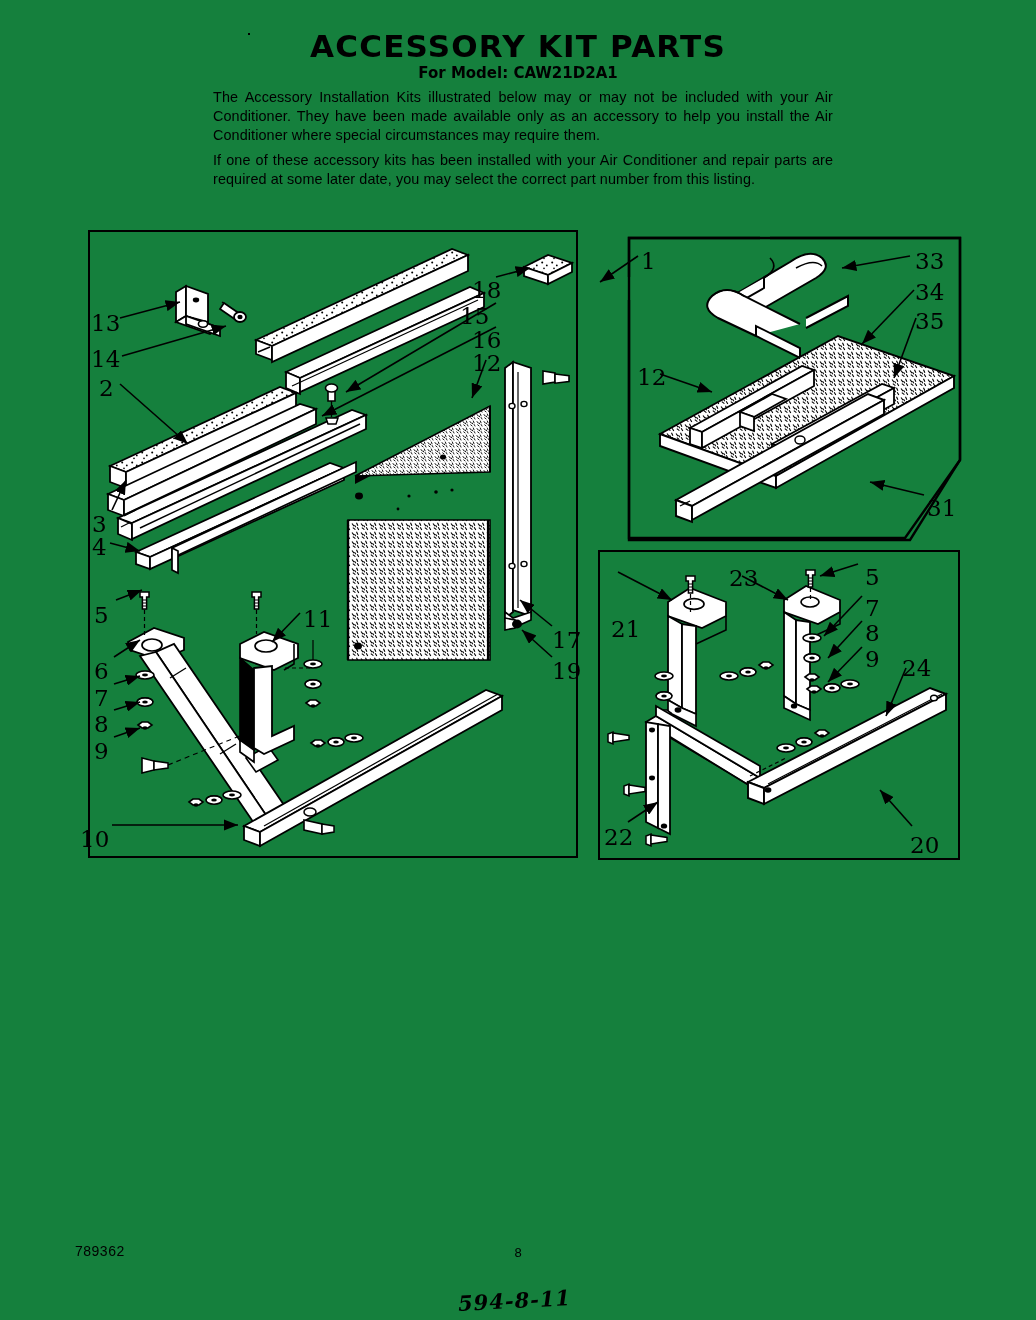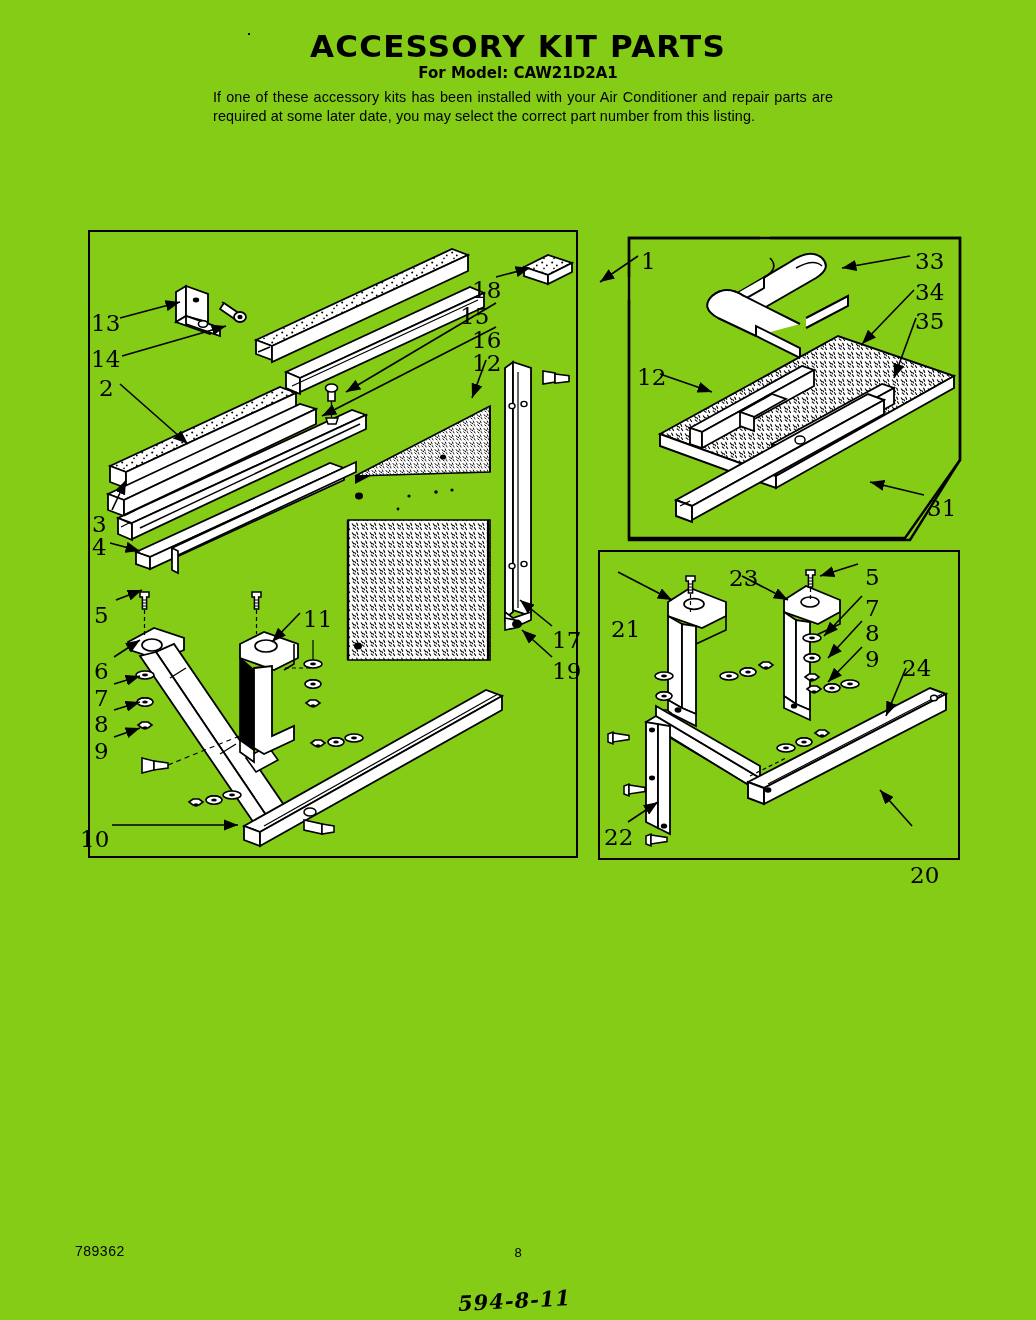--- a/index.html
+++ b/index.html
@@ -1,20 +1,20 @@
 <!DOCTYPE html>
 <html><head>
 <meta charset="utf-8">
 <style>
   html,body{margin:0;padding:0;background:#fff;}
   body{
     width:1036px;height:1320px;position:relative;overflow:hidden;
     font-family:"Liberation Sans", sans-serif;color:#000;
   }
-  .page{position:absolute;inset:0;background:#84cc16;}
+  .page{position:absolute;inset:0;background:#15803d;}
 
   
   .title{
     position:absolute;left:0;top:28px;width:1036px;text-align:center;
     font-size:31px;font-weight:bold;letter-spacing:1.2px;
     font-family:"DejaVu Sans", sans-serif;
   }
   .subtitle{
     position:absolute;left:0;top:64px;width:1036px;text-align:center;
     font-size:15px;font-weight:bold;
@@ -68,20 +68,21 @@
 <body>
 
 <div class="page">
 
   <div class="speck"></div>
 
   <div class="title">ACCESSORY KIT PARTS</div>
   <div class="subtitle">For Model: CAW21D2A1</div>
 
   <div class="body-text">
+    <p>The Accessory Installation Kits illustrated below may or may not be included with your Air Conditioner. They have been made available only as an accessory to help you install the Air Conditioner where special circumstances may require them.</p>
     <p>If one of these accessory kits has been installed with your Air Conditioner and repair parts are required at some later date, you may select the correct part number from this listing.</p>
   </div>
 
   <div class="panel">
     <div class="edge dash-h" style="left:96px;  top:230px; width:478px;"></div>
     <div class="edge dash-v" style="left:88px;  top:240px; height:608px;"></div>
     <div class="edge dash-h" style="left:96px;  top:856px; width:478px;"></div>
     <div class="edge solid-h" style="left:88px;  top:230px; width:16px;"></div>
     <div class="edge solid-v" style="left:88px;  top:230px; height:16px;"></div>
     <div class="edge solid-h" style="left:88px;  top:856px; width:16px;"></div>
@@ -512,19 +513,19 @@
   <div class="num" style="left:927px;top:497px;">31</div>
 
   <div class="num" style="left:611px;top:588px;margin-top:30px;">21</div>
   <div class="num" style="left:729px;top:567px;">23</div>
   <div class="num" style="left:865px;top:566px;">5</div>
   <div class="num" style="left:865px;top:597px;">7</div>
   <div class="num" style="left:865px;top:622px;">8</div>
   <div class="num" style="left:865px;top:648px;">9</div>
   <div class="num" style="left:902px;top:657px;">24</div>
   <div class="num" style="left:604px;top:826px;">22</div>
-  <div class="num" style="left:910px;top:834px;margin-top:30px;">20</div>
+  <div class="num" style="left:910px;top:834px;">20</div>
 
   <div class="foot-left">789362</div>
   <div class="foot-page">8</div>
   <div class="foot-hand">594-8-11</div>
 
 </div>
 
 </body></html>

